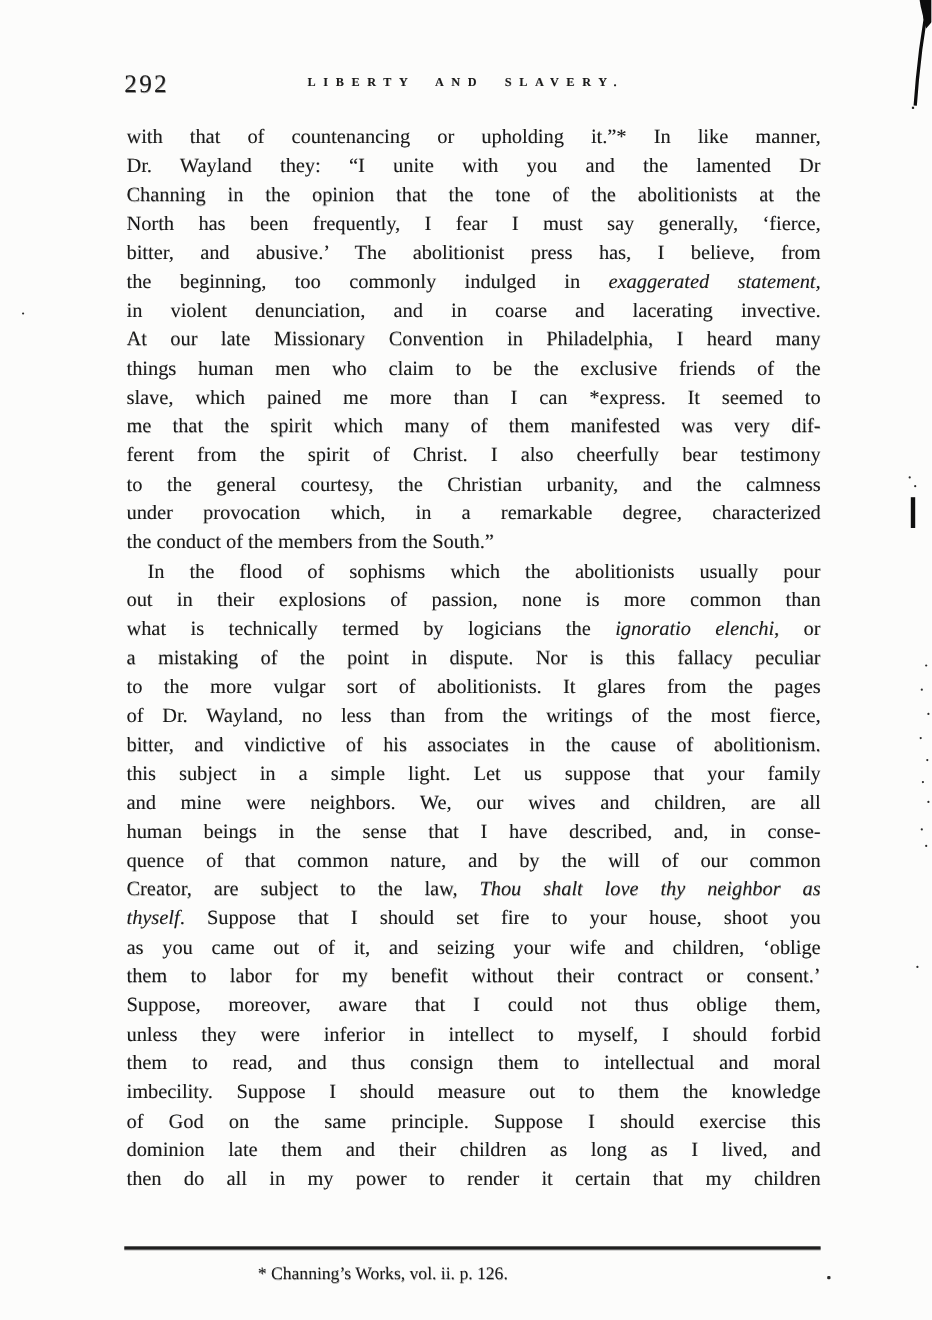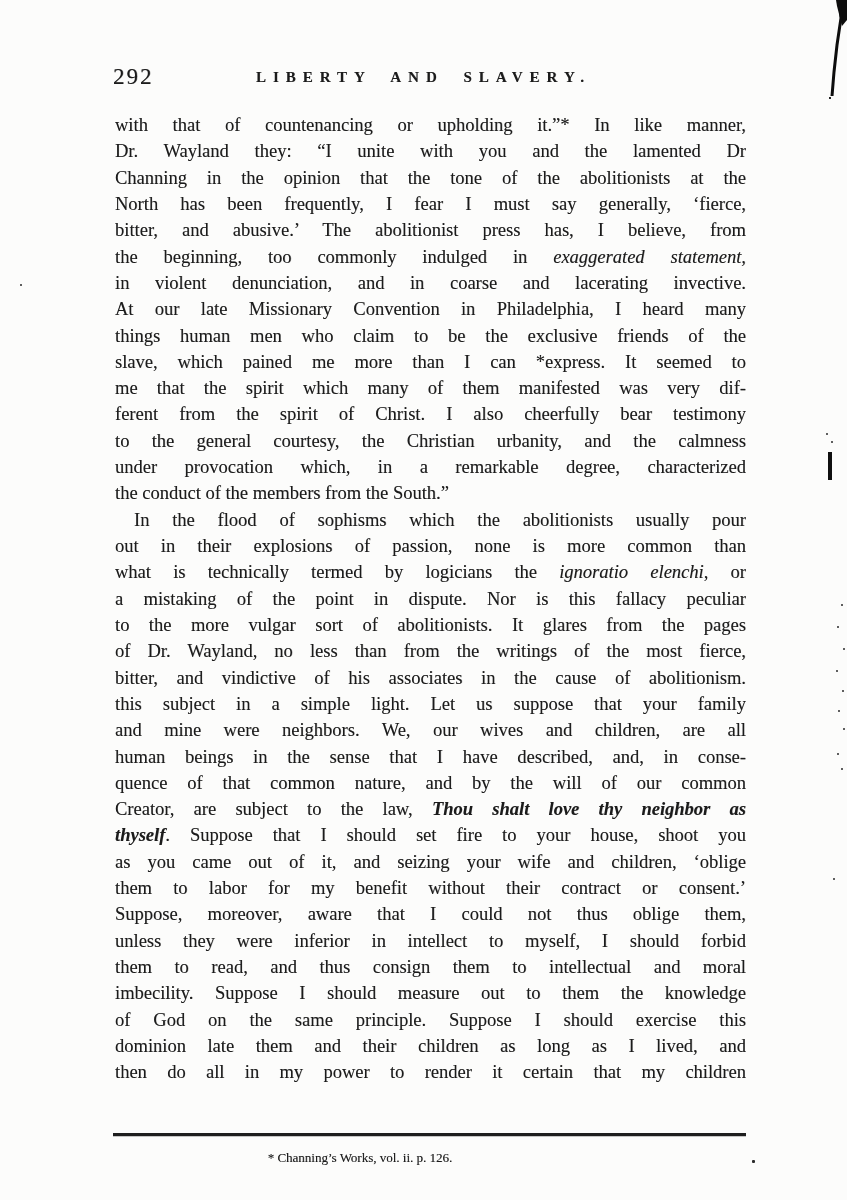--- a/index.html
+++ b/index.html
@@ -13,50 +13,49 @@
   }
   .running-header { position:absolute; top:0; left:0; width:100%; }
   .page-number {
     position:absolute; left:113px; top:64px;
     font-size:23px; letter-spacing:2px;
     text-shadow:0.4px 0.3px 0 rgba(30,30,30,0.45);
   }
   .running-title {
     position:absolute; left:0; top:69px; width:100%;
     text-align:center;
-    font-size:15px; font-weight:bold;
+    font-size:11px; font-weight:bold;
     letter-spacing:7px; word-spacing:9px;
     text-shadow:0.3px 0.3px 0 rgba(30,30,30,0.4);
   }
   .body-text {
     position:absolute; left:115px; top:112px; width:631px;
     font-size:18.5px;
     text-shadow:0.35px 0.25px 0 rgba(35,35,35,0.38);
   }
   .line {
     height:26.32px; line-height:26.32px;
     text-align:justify; text-align-last:justify;
     overflow:hidden; white-space:normal;
   }
   .line.short { text-align-last:left; }
   .line.indent { text-indent:19px; }
   .italic { font-style:italic; }
-  .bold-italic { font-style:italic; font-weight:bold; }
+  .bold-italic { font-style:italic; font-weight:normal; }
   .footnote-rule {
     position:absolute; left:113px; top:1133px; width:633px; height:3px;
     background:#1e1e1e;
     box-shadow:0 1px 0 rgba(30,30,30,0.25);
   }
   .footnote {
     position:absolute; top:1150px; left:348px;
     transform:translateX(-50%);
     white-space:nowrap;
-    font-size:13px;
+    font-size:16px;
     text-shadow:0.35px 0.25px 0 rgba(35,35,35,0.4);
-    margin-left:12px;
   }
   
   .artifact { position:absolute; background:#101010; }
   .corner-blob {
     position:absolute; right:0; top:0; width:20px; height:105px;
   }
   .speck { position:absolute; width:3px; height:3px; background:#2b2b2b; border-radius:1px; }
   .speck.tiny { width:2px; height:2px; }
 </style>
 </head>

